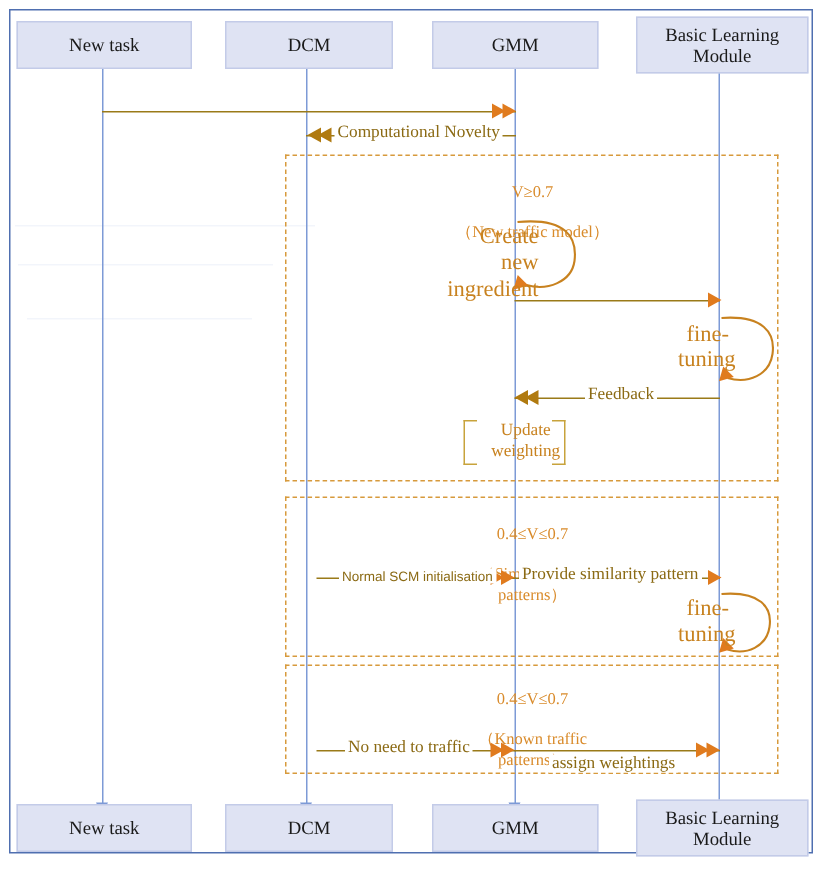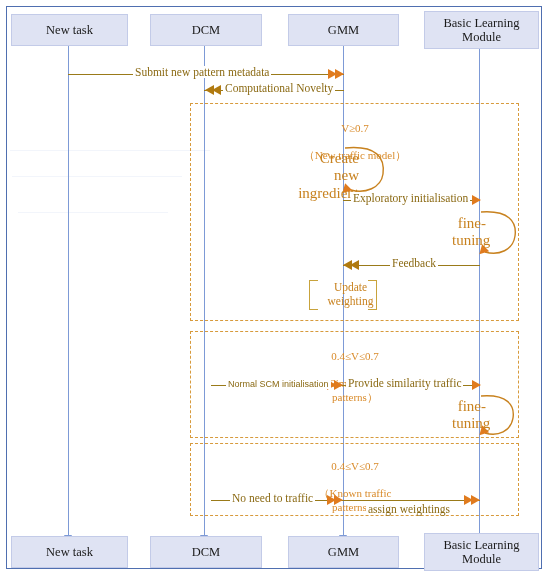--- a/index.html
+++ b/index.html
@@ -172,21 +172,20 @@
   <div class="lifeline" style="left:479px;top:49px;height:488px;"></div>
 
   <div class="lifeline-arrow" style="left:64px;top:535px;"></div>
   <div class="lifeline-arrow" style="left:200px;top:535px;"></div>
   <div class="lifeline-arrow" style="left:339px;top:535px;"></div>
   <div class="lifeline-arrow" style="left:475px;top:535px;"></div>
 
   <div class="msg-line" style="left:68px;top:74px;width:276px;"></div>
   <div class="arrow-r" style="left:328px;top:69px;"></div>
   <div class="arrow-r" style="left:335px;top:69px;"></div>
-  <div class="msg-label" style="left:133px;top:66px;">Submit new pattern metadata</div>
 
   <div class="msg-line" style="left:204px;top:90px;width:140px;"></div>
   <div class="arrow-l" style="left:205px;top:85px;"></div>
   <div class="arrow-l" style="left:212px;top:85px;"></div>
   <div class="msg-label" style="left:223px;top:82px;">Computational Novelty</div>
 
   <div class="frag" style="left:190px;top:103px;width:329px;height:218px;"></div>
   <div class="frag-label" style="left:250px;top:108px;width:210px;">
     <span>V≥0.7</span><br>
     <span>（New traffic model）</span>
@@ -194,21 +193,20 @@
 
   <svg class="loop-svg" width="46" height="56" style="left:343px;top:144px;">
     <path d="M 2 4 C 34 1, 42 14, 40 30 C 38 44, 22 50, 8 46" fill="none" stroke="#c8821f" stroke-width="1.4"></path>
   </svg>
   <div class="arrow-r" style="left:341px;top:185px;transform:rotate(135deg);"></div>
   <div class="selfloop-label" style="left:297px;top:150px;width:62px;">Create new
 ingredient</div>
 
   <div class="msg-line" style="left:343px;top:200px;width:137px;"></div>
   <div class="arrow-r" style="left:472px;top:195px;"></div>
-  <div class="msg-label" style="left:351px;top:192px;">Exploratory initialisation</div>
 
   <svg class="loop-svg" width="42" height="52" style="left:479px;top:208px;">
     <path d="M 2 4 C 30 2, 38 14, 36 28 C 34 42, 20 48, 6 44" fill="none" stroke="#c8821f" stroke-width="1.4"></path>
   </svg>
   <div class="arrow-r" style="left:478px;top:246px;transform:rotate(135deg);"></div>
   <div class="selfloop-label" style="left:452px;top:215px;width:34px;">fine-
 tuning</div>
 
   <div class="msg-line" style="left:343px;top:265px;width:137px;"></div>
   <div class="arrow-l" style="left:343px;top:260px;"></div>
@@ -227,21 +225,21 @@
 patterns）</span>
   </div>
 
   <div class="msg-line" style="left:211px;top:385px;width:133px;"></div>
   <div class="arrow-r" style="left:327px;top:380px;"></div>
   <div class="arrow-r" style="left:334px;top:380px;"></div>
   <div class="msg-label small" style="left:226px;top:379px;">Normal SCM initialisation</div>
 
   <div class="msg-line" style="left:343px;top:385px;width:137px;"></div>
   <div class="arrow-r" style="left:472px;top:380px;"></div>
-  <div class="msg-label" style="left:346px;top:377px;">Provide similarity traffic</div>
+  <div class="msg-label" style="left:346px;top:377px;">Provide similarity pattern</div>
 
   <svg class="loop-svg" width="40" height="48" style="left:479px;top:392px;">
     <path d="M 2 4 C 28 2, 36 13, 34 26 C 32 39, 19 45, 6 41" fill="none" stroke="#c8821f" stroke-width="1.4"></path>
   </svg>
   <div class="arrow-r" style="left:478px;top:427px;transform:rotate(135deg);"></div>
   <div class="selfloop-label" style="left:452px;top:398px;width:34px;">fine-
 tuning</div>
 
   <div class="frag" style="left:190px;top:443px;width:329px;height:73px;"></div>
   <div class="frag-label" style="left:260px;top:446px;width:190px;">

